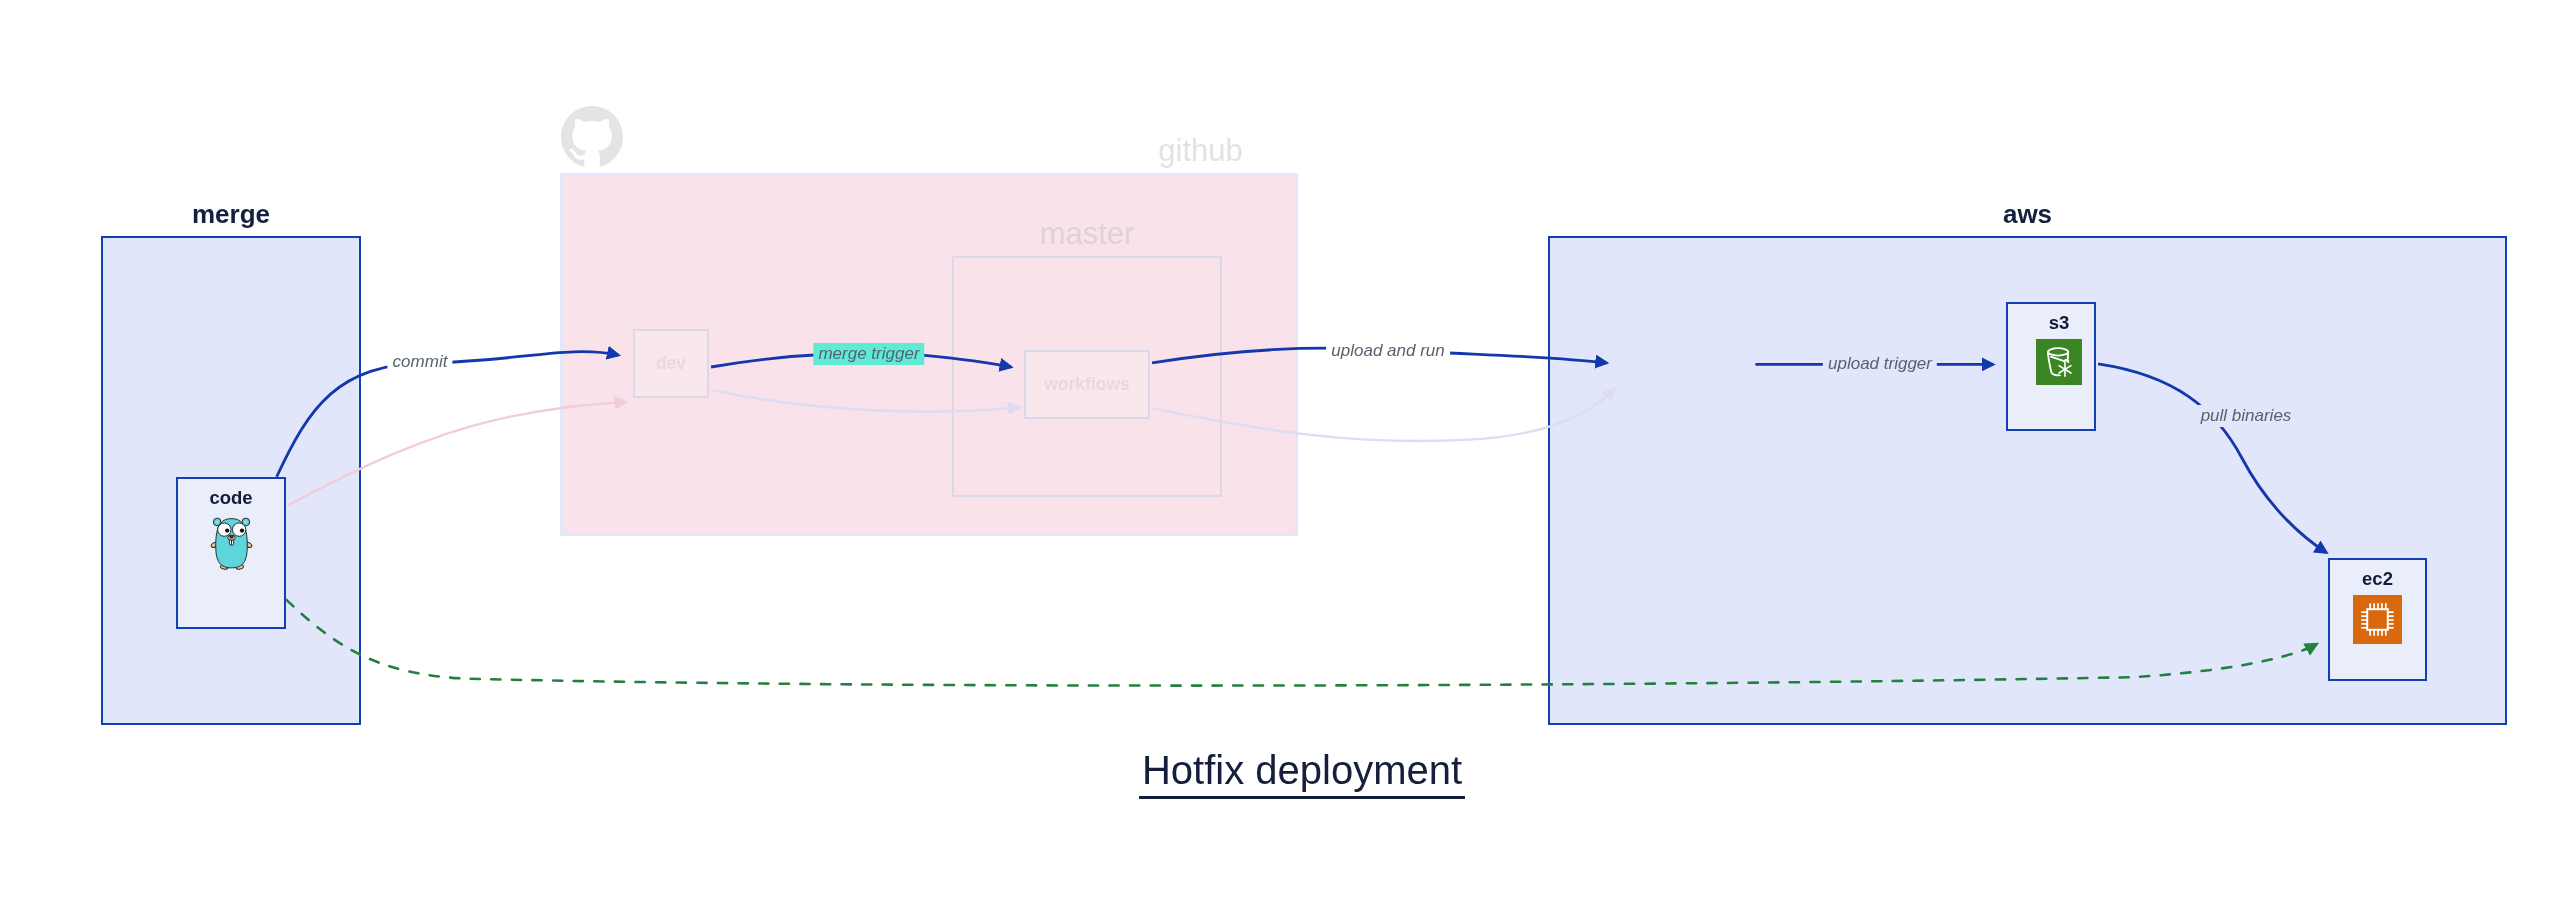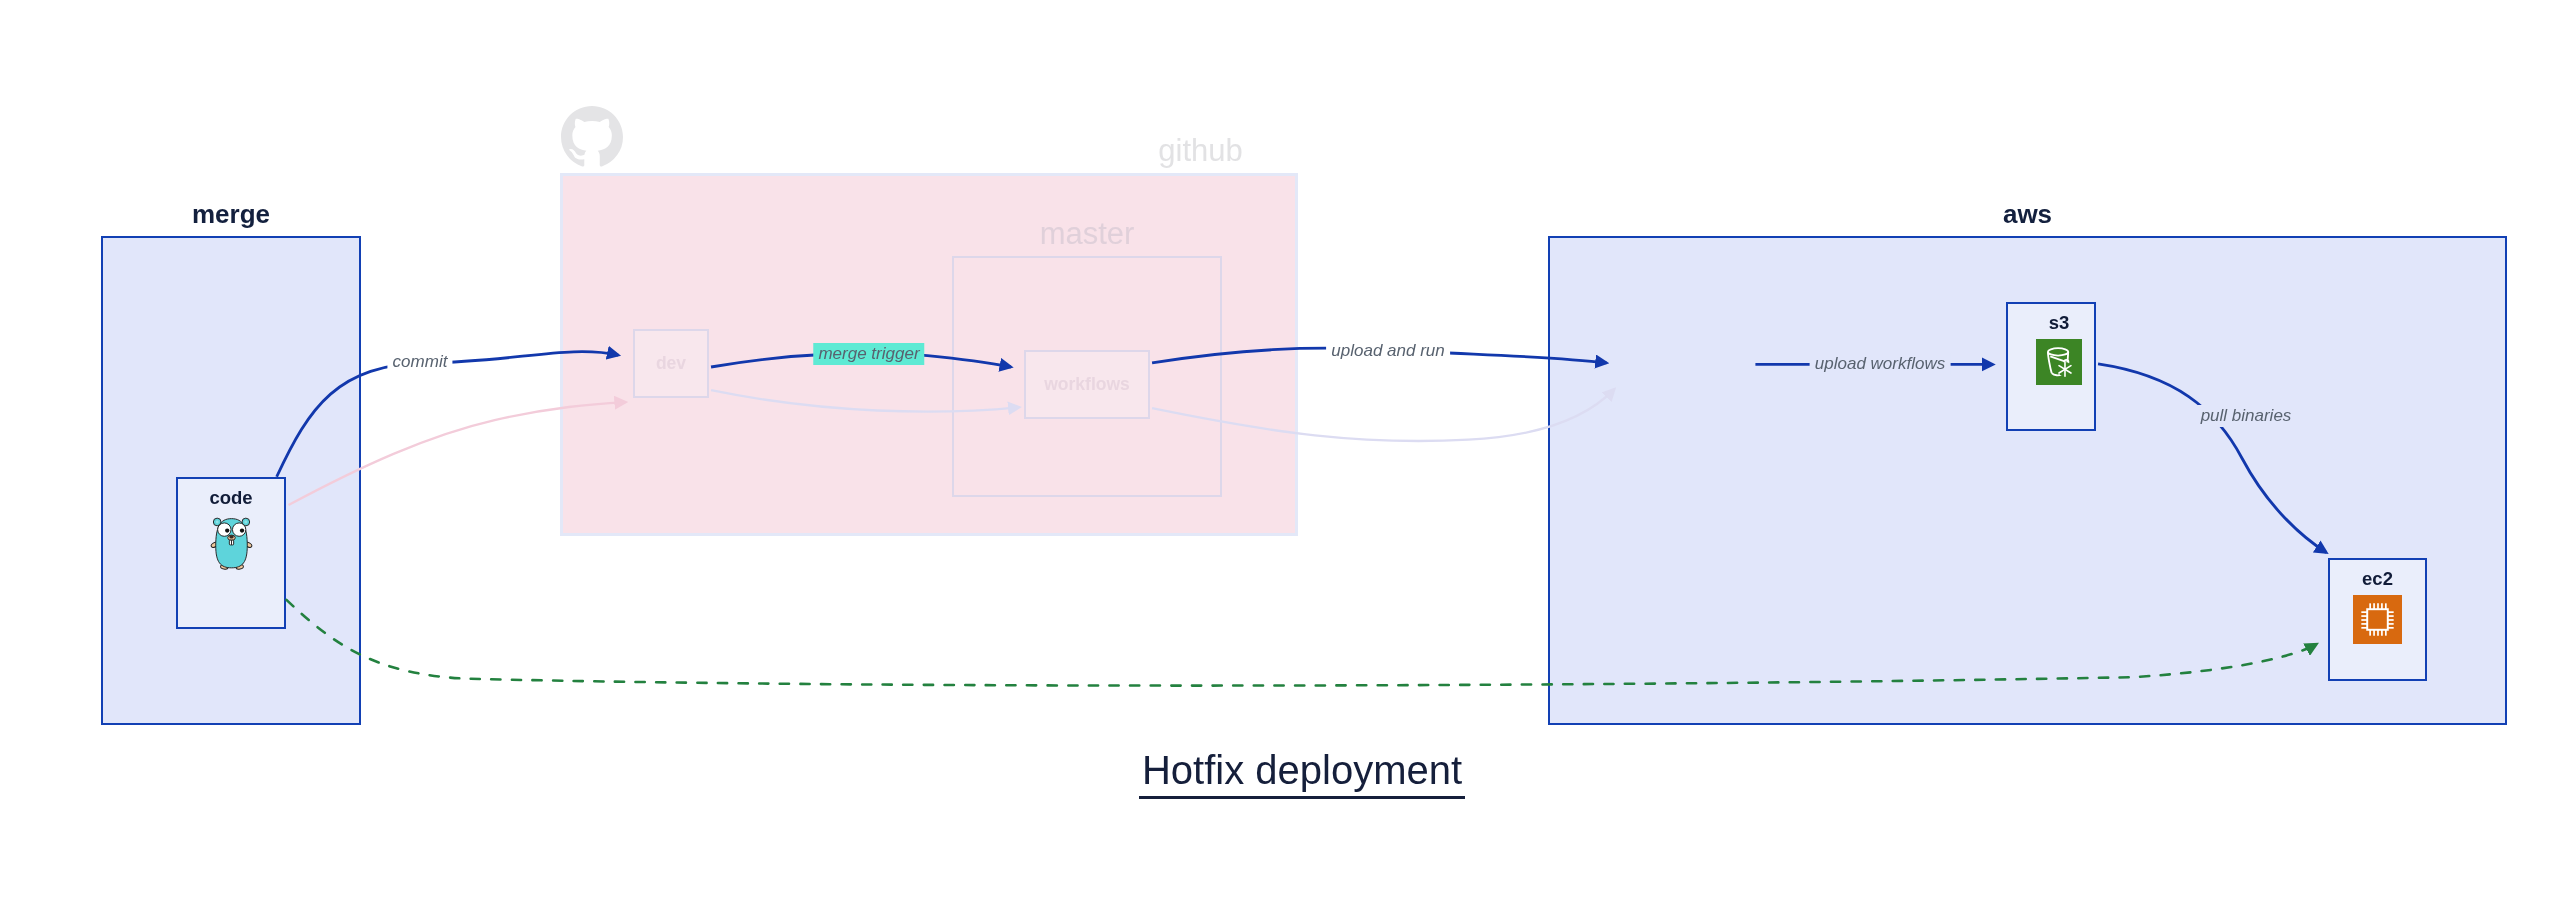--- a/index.html
+++ b/index.html
@@ -187,21 +187,21 @@
     <path d="M 2236 704 C 2400 678 2540 670 2700 679 C 2880 689 3010 691 3118 704" stroke="#1238ac" stroke-width="5.5" fill="none" marker-end="url(#arrow-blue)"></path>
     <path d="M 3407 707 L 3868 707" stroke="#1238ac" stroke-width="5.5" fill="none" marker-end="url(#arrow-blue)"></path>
     <path d="M 4072 706 C 4220 728 4300 792 4352 890 C 4402 984 4468 1042 4515 1072" stroke="#1238ac" stroke-width="5.5" fill="none" marker-end="url(#arrow-blue)"></path>
 
     <path d="M 556 1164 C 655 1258 735 1308 905 1317 C 1800 1338 3200 1332 4140 1314 C 4330 1302 4448 1276 4496 1250" stroke="#23813f" stroke-width="5" fill="none" stroke-linecap="round" stroke-dasharray="18 22" marker-end="url(#arrow-green)"></path>
   </svg>
 
   <div class="edge-label bg-white el-commit">commit</div>
   <div class="edge-label bg-pink el-merge">merge trigger</div>
   <div class="edge-label bg-white el-run">upload and run</div>
-  <div class="edge-label bg-blue el-upload">upload workflows</div>
+  <div class="edge-label bg-blue el-upload">upload trigger</div>
   <div class="edge-label bg-blue el-pull">pull binaries</div>
 
   <div class="title-wrap">
     <span>Hotfix deployment</span>
   </div>
 
 </div>
 
 
 </body></html>

